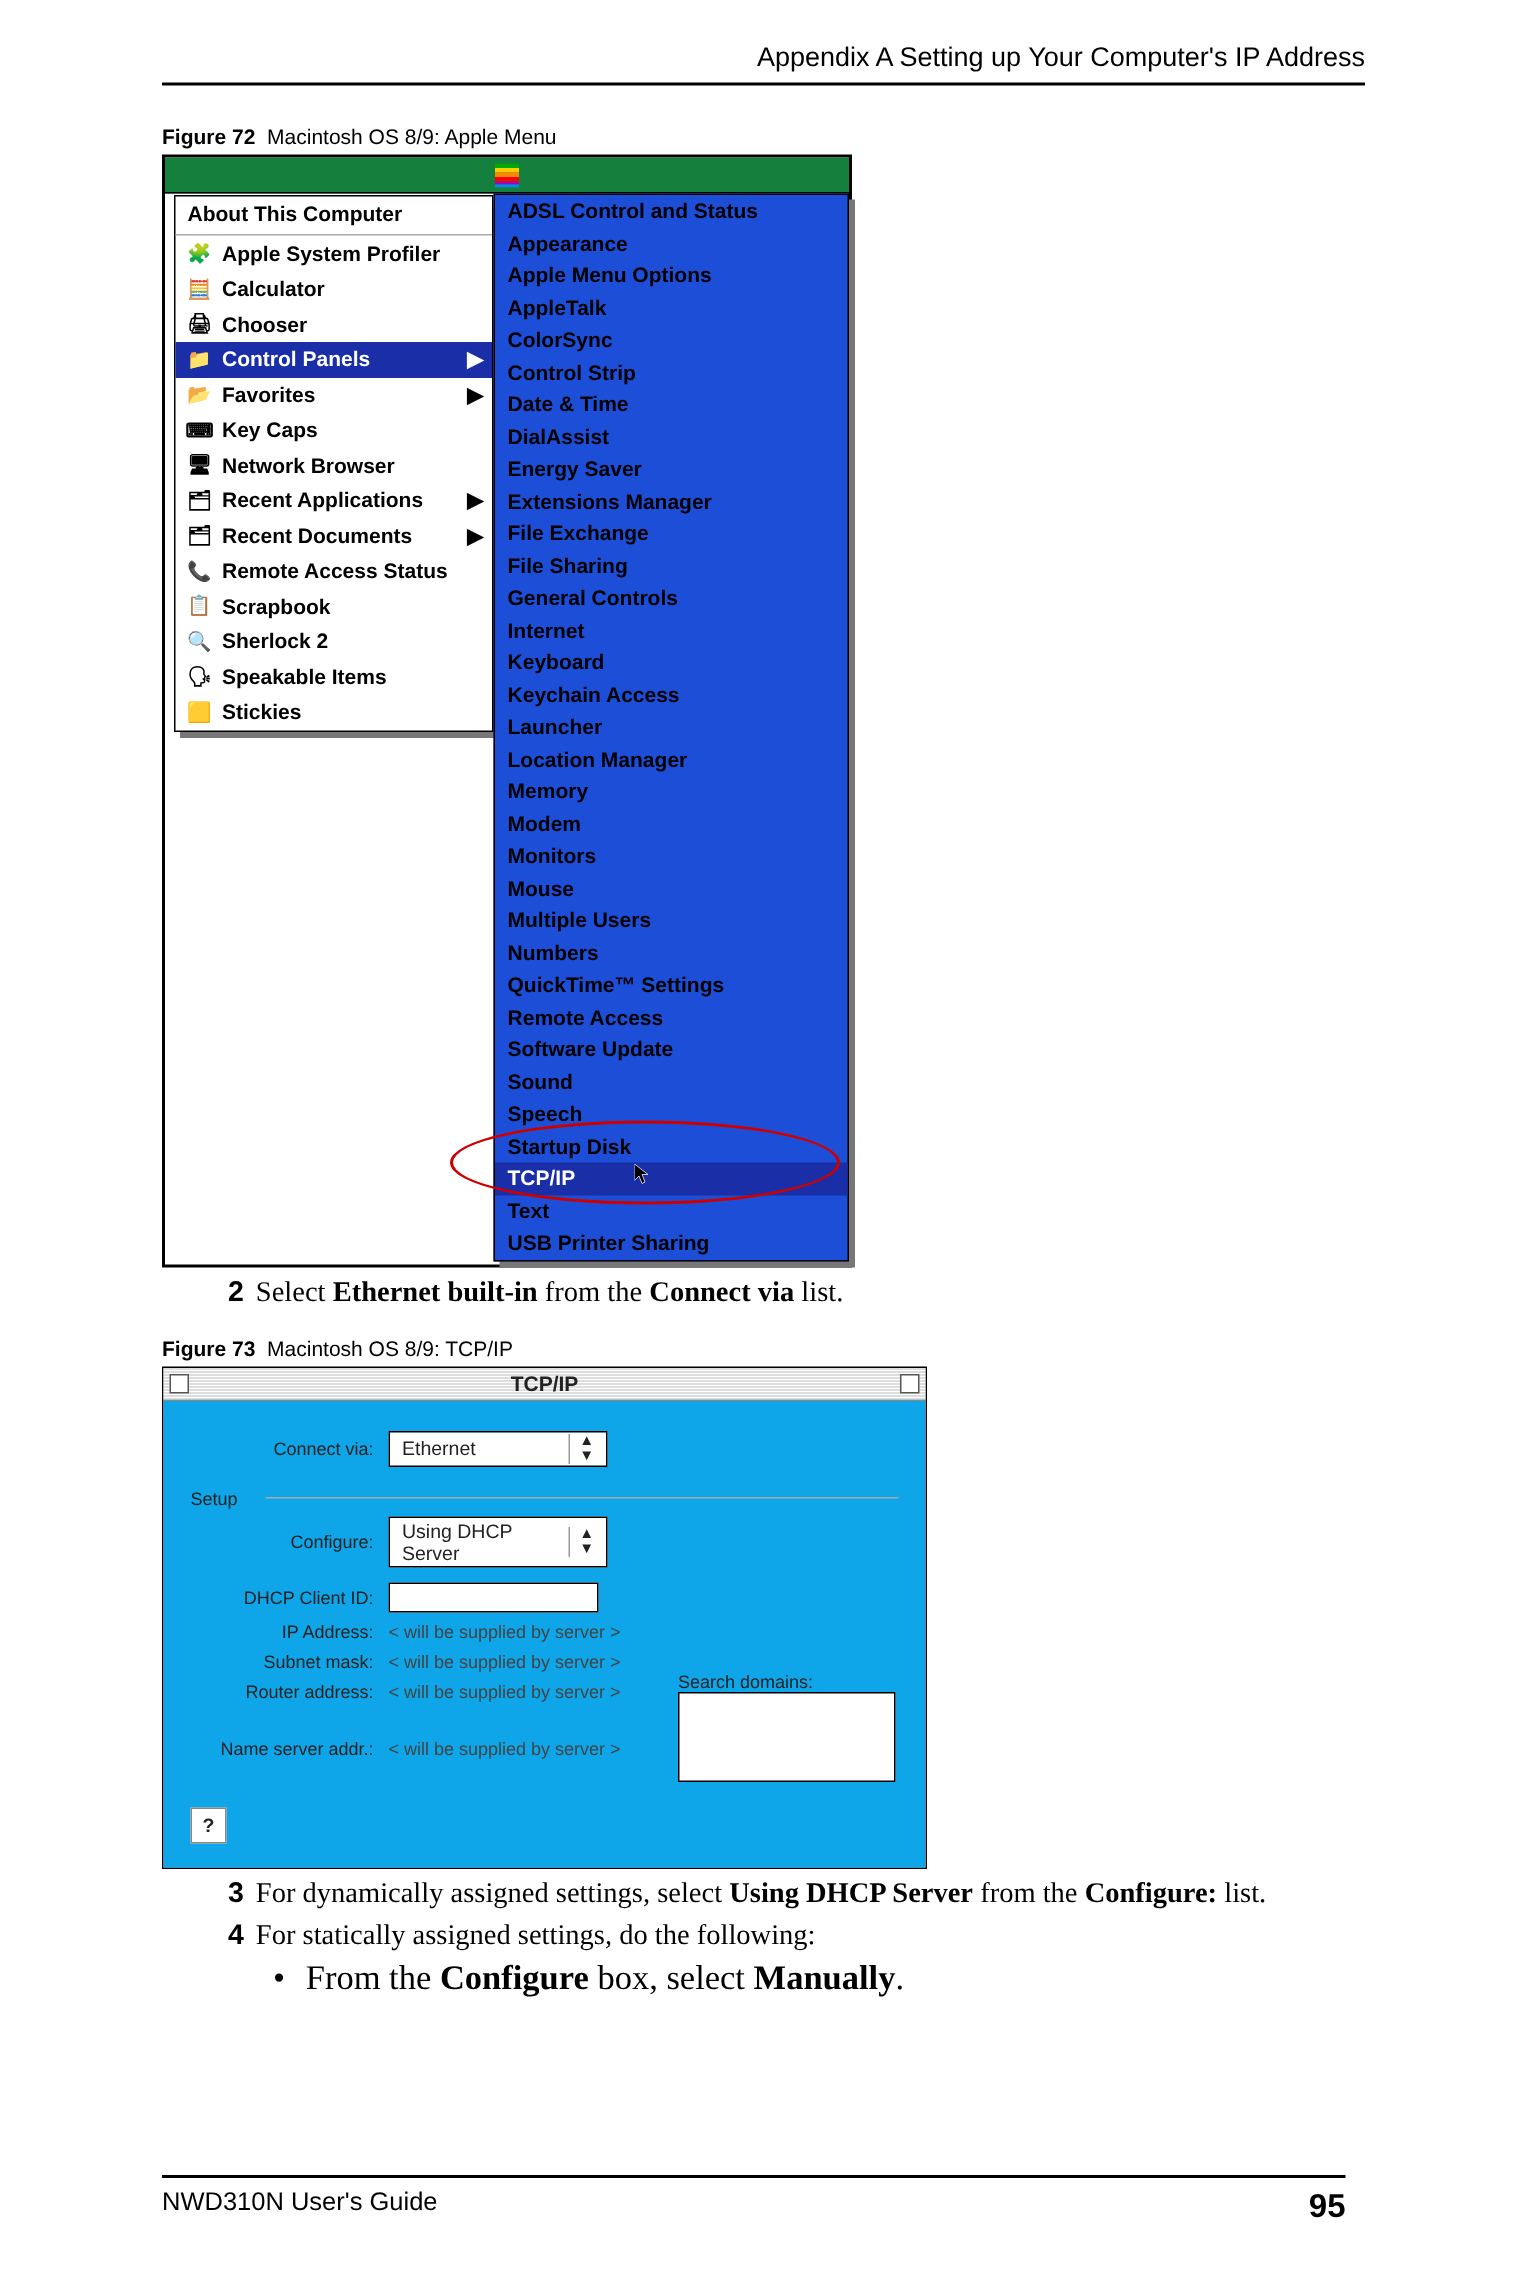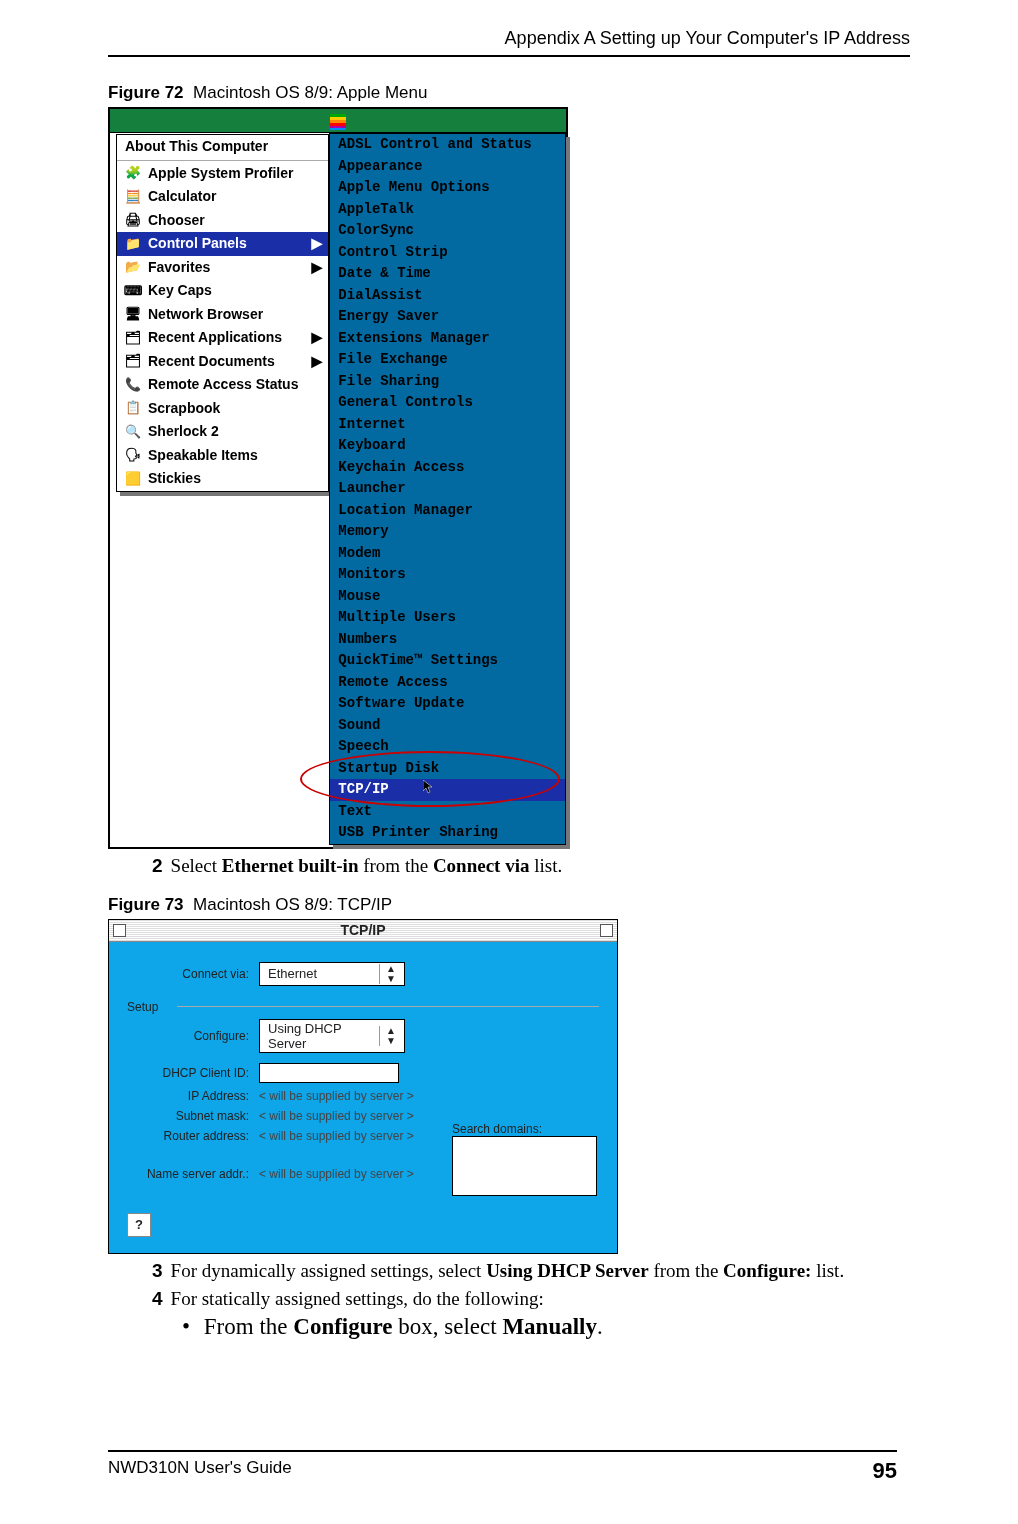--- a/index.html
+++ b/index.html
@@ -22,21 +22,21 @@
     font-family: Arial, Helvetica, sans-serif;
     font-size: 18px;
     margin-bottom: 6px;
   }
   .rule {
     border-top: 2px solid #000;
     margin: 0 0 26px 0;
   }
   .figcap {
     font-family: Arial, Helvetica, sans-serif;
-    font-size: 17px;
+    font-size: 14px;
     margin: 6px 0 4px 0;
   }
   .figcap b { font-weight: bold; }
   .screenshot1 {
     border: 2px solid #000;
     width: 460px;
     height: auto;
     background: #fff;
     margin-bottom: 4px;
   }
@@ -83,22 +83,22 @@
     color: #fff;
   }
   .sub-arrow { margin-left: auto; }
   .mi .ico { width: 16px; height: 16px; display:inline-flex; align-items:center; justify-content:center; font-size:13px; }
   .submenu {
     width: 244px;
     border: 1px solid #000;
     box-shadow: 4px 4px 0 #777;
     display: inline-block;
     vertical-align: top;
-    background: #0369a1;
-    font-family: Liberation Mono, monospace;
+    background: #1d4ed8;
+    font-family: Liberation Sans, sans-serif;
     font-weight: bold;
     font-size: 14px;
   }
   .submenu .smi {
     padding: 2px 8px 2px 8px;
     white-space: nowrap;
     line-height: 1.25;
   }
   .submenu .sel {
     background: #1a2ea8;

